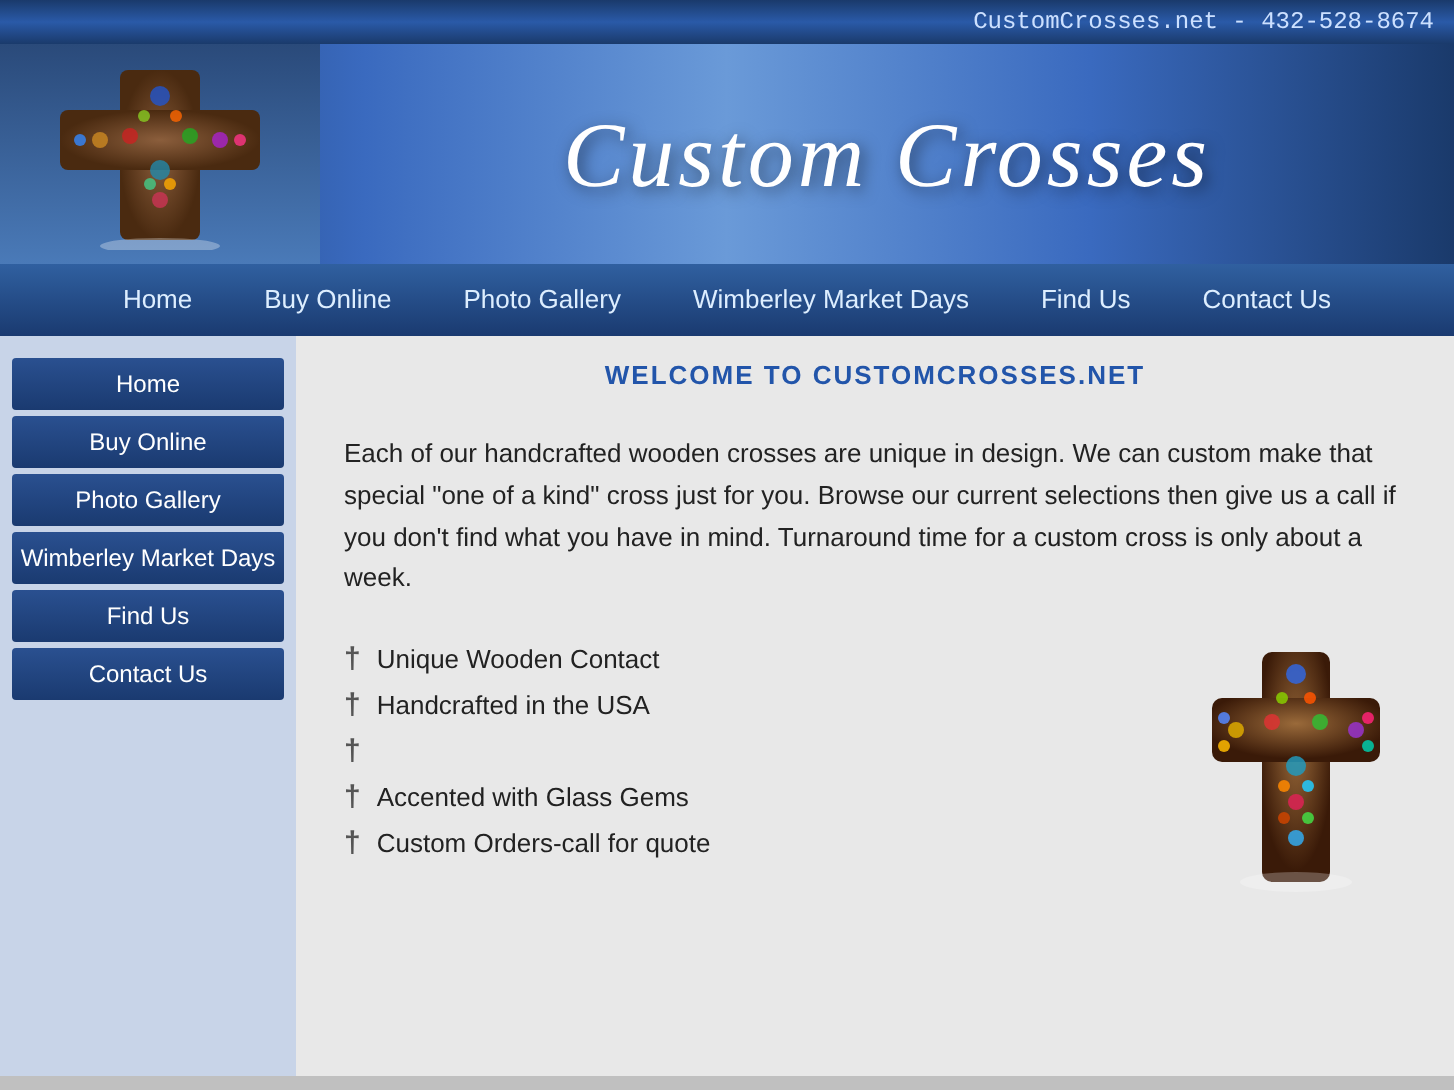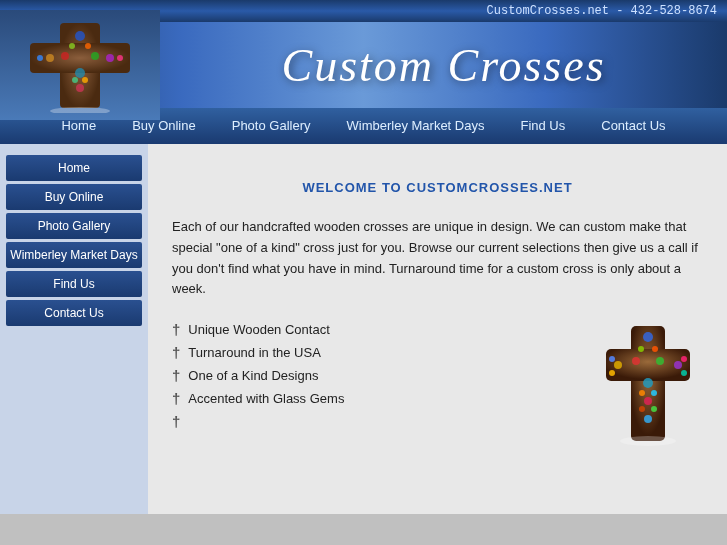--- a/index.html
+++ b/index.html
@@ -13,21 +13,21 @@
       color: #cce0ff;
       font-size: 12px;
       font-family: Liberation Mono, monospace;
     }
 
     
     #header {
       background: linear-gradient(to right, #1a3a6b, #3a6abf, #6a9ad8, #3a6abf, #1a3a6b);
       display: flex;
       align-items: center;
-      height: 86px;
+      height: 110px;
       position: relative;
     }
     #header-logo {
       width: 160px;
       height: 110px;
       background: linear-gradient(to bottom, #2a4a7a, #4a7ab8);
       display: flex;
       align-items: center;
       justify-content: center;
       flex-shrink: 0;
@@ -89,21 +89,21 @@
       padding: 6px 4px;
       margin: 3px 6px;
       font-size: 12px;
       cursor: pointer;
       border-radius: 2px;
     }
 
     
     #content {
       flex: 1;
-      padding: 36px 24px;
+      padding: 12px 24px;
       background: #e8e8e8;
     }
     #content-title {
       color: #2255aa;
       font-size: 13px;
       font-weight: bold;
       text-align: center;
       margin-bottom: 14px;
       letter-spacing: 1px;
     }
@@ -219,32 +219,32 @@
     <p id="content-text">Each of our handcrafted wooden crosses are unique in design.  We can custom make that special "one of a kind" cross just for you.  Browse our current selections then give us a call if you don't find what you have in mind.  Turnaround time for a custom cross is only about a week.</p>
 
     <div id="features-section">
       <ul id="features-list">
         <li>
           <span class="cross-bullet">†</span>
           <span>Unique Wooden Contact</span>
         </li>
         <li>
           <span class="cross-bullet">†</span>
-          <span>Turnaround in the USA</span>
-        </li>
-        <li>
-          <span class="cross-bullet">†</span>
-          <span>One of a Kind Designs</span>
+          <span>Handcrafted in the USA</span>
+        </li>
+        <li>
+          <span class="cross-bullet">†</span>
         </li>
         <li>
           <span class="cross-bullet">†</span>
           <span>Accented with Glass Gems</span>
         </li>
         <li>
           <span class="cross-bullet">†</span>
+          <span>Custom Orders-call for quote</span>
         </li>
       </ul>
 
       <div id="cross-image-right">
         <svg width="100" height="125" viewBox="0 0 100 125" xmlns="http://www.w3.org/2000/svg">
           <defs>
             <radialGradient id="crossGrad2" cx="50%" cy="40%" r="55%">
               <stop offset="0%" stop-color="#9a6a3a"></stop>
               <stop offset="100%" stop-color="#3a1a08"></stop>
             </radialGradient>

